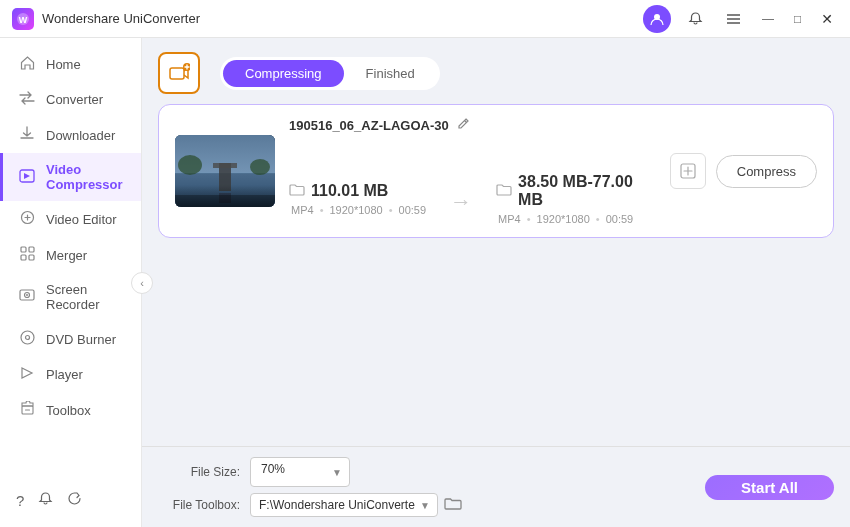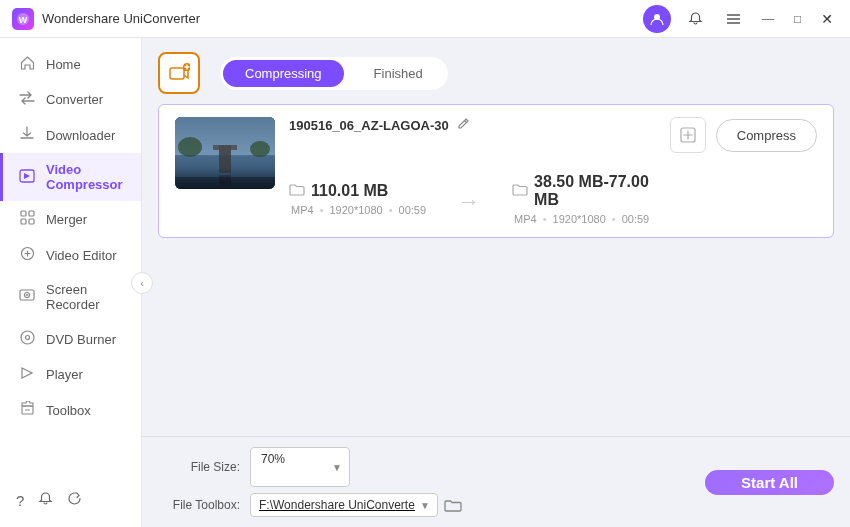--- a/index.html
+++ b/index.html
@@ -176,21 +176,21 @@
       color: #e0820a;
       font-size: 18px;
       background: white;
       margin-right: 12px;
     }
     .tab-group {
       display: flex;
       background: #fff;
       border-radius: 20px;
       padding: 3px;
-      gap: 8px;
+      gap: 0;
     }
     .tab {
       padding: 6px 22px;
       border-radius: 16px;
       cursor: pointer;
       font-size: 13px;
       color: #666;
       font-weight: 500;
     }
     .tab.active {
@@ -201,25 +201,25 @@
     
     .file-list {
       flex: 1;
       padding: 0 16px;
       overflow-y: auto;
     }
 
     
     .file-card {
       background: white;
-      border-radius: 6px;
+      border-radius: 12px;
       border: 1.5px solid #c8b8ff;
       padding: 12px 16px;
       display: flex;
-      align-items: flex-start;
+      align-items: center;
       gap: 14px;
     }
     .file-thumb {
       width: 100px;
       height: 72px;
       border-radius: 6px;
       overflow: hidden;
       flex-shrink: 0;
       background: #2a3a4a;
       position: relative;
@@ -256,21 +256,21 @@
       color: #333;
     }
     .file-edit-icon {
       color: #888;
       font-size: 13px;
       cursor: pointer;
     }
     .file-sizes-row {
       display: flex;
       align-items: center;
-      gap: 32px;
+      gap: 24px;
       margin-top: 40px;
     }
     .file-size-block {
       display: flex;
       flex-direction: column;
       gap: 4px;
     }
     .size-main {
       display: flex;
       align-items: center;
@@ -348,21 +348,21 @@
       align-items: center;
       gap: 10px;
     }
     .field-label {
       font-size: 12px;
       color: #555;
       width: 82px;
       text-align: right;
     }
     .field-select {
-      padding: 4px 28px 20px 10px;
+      padding: 4px 28px 10px 10px;
       border: 1px solid #ccc;
       border-radius: 4px;
       background: white;
       font-size: 12px;
       color: #333;
       appearance: none;
       cursor: pointer;
       position: relative;
       min-width: 100px;
     }
@@ -374,23 +374,22 @@
       position: absolute;
       right: 8px;
       top: 50%;
       transform: translateY(-50%);
       font-size: 10px;
       color: #888;
       pointer-events: none;
     }
     .location-row {
       display: flex;
-      align-items: flex-end;
+      align-items: center;
       gap: 6px;
-      text-decoration: underline;
     }
     .location-text {
       font-size: 12px;
       color: #333;
       background: white;
       border: 1px solid #ccc;
       border-radius: 4px;
       padding: 4px 22px 4px 8px;
       min-width: 160px;
       white-space: nowrap;
@@ -491,37 +490,37 @@
           <rect x="1" y="1" width="14" height="12" rx="2" stroke="#7c4dff" stroke-width="1.3" fill="none"></rect>
           <path d="M5 4v6l6-3z" fill="#7c4dff"></path>
         </svg>
       </span>
       <span>Video Compressor</span>
     </div>
 
     <div class="sidebar-item">
       <span class="icon">
         <svg width="15" height="15" viewBox="0 0 15 15" fill="none">
+          <circle cx="7.5" cy="7.5" r="6" stroke="#888" stroke-width="1.2" fill="none"></circle>
+          <path d="M5 7.5h5M7.5 5v5" stroke="#888" stroke-width="1.2" stroke-linecap="round"></path>
+        </svg>
+      </span>
+      <span>Video Editor</span>
+    </div>
+
+    <div class="sidebar-item">
+      <span class="icon">
+        <svg width="15" height="15" viewBox="0 0 15 15" fill="none">
           <rect x="1" y="1" width="5" height="5" rx="1" stroke="#888" stroke-width="1.2" fill="none"></rect>
           <rect x="9" y="1" width="5" height="5" rx="1" stroke="#888" stroke-width="1.2" fill="none"></rect>
           <rect x="1" y="9" width="5" height="5" rx="1" stroke="#888" stroke-width="1.2" fill="none"></rect>
           <rect x="9" y="9" width="5" height="5" rx="1" stroke="#888" stroke-width="1.2" fill="none"></rect>
         </svg>
       </span>
       <span>Merger</span>
-    </div>
-
-    <div class="sidebar-item">
-      <span class="icon">
-        <svg width="15" height="15" viewBox="0 0 15 15" fill="none">
-          <circle cx="7.5" cy="7.5" r="6" stroke="#888" stroke-width="1.2" fill="none"></circle>
-          <path d="M5 7.5h5M7.5 5v5" stroke="#888" stroke-width="1.2" stroke-linecap="round"></path>
-        </svg>
-      </span>
-      <span>Video Editor</span>
     </div>
 
     <div class="sidebar-item">
       <span class="icon">
         <svg width="16" height="14" viewBox="0 0 16 14" fill="none">
           <rect x="1" y="1" width="14" height="10" rx="1.5" stroke="#888" stroke-width="1.2" fill="none"></rect>
           <circle cx="8" cy="6" r="2.5" stroke="#888" stroke-width="1.2" fill="none"></circle>
           <circle cx="8" cy="6" r="1" fill="#888"></circle>
         </svg>
       </span>

